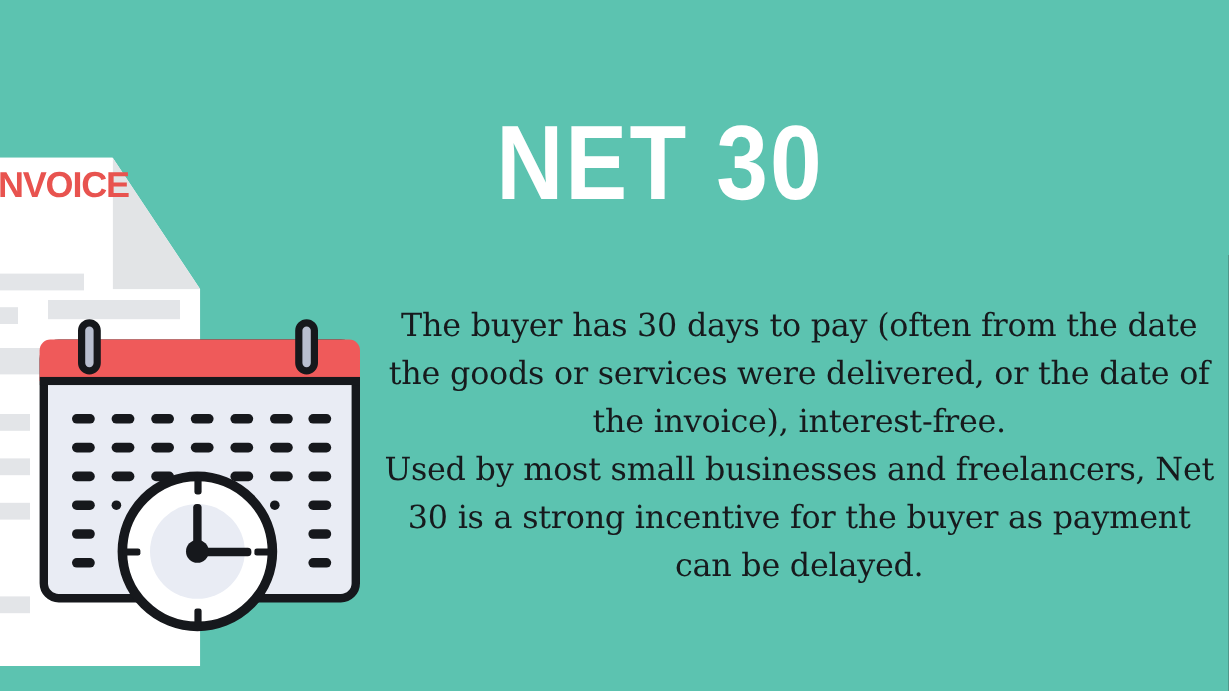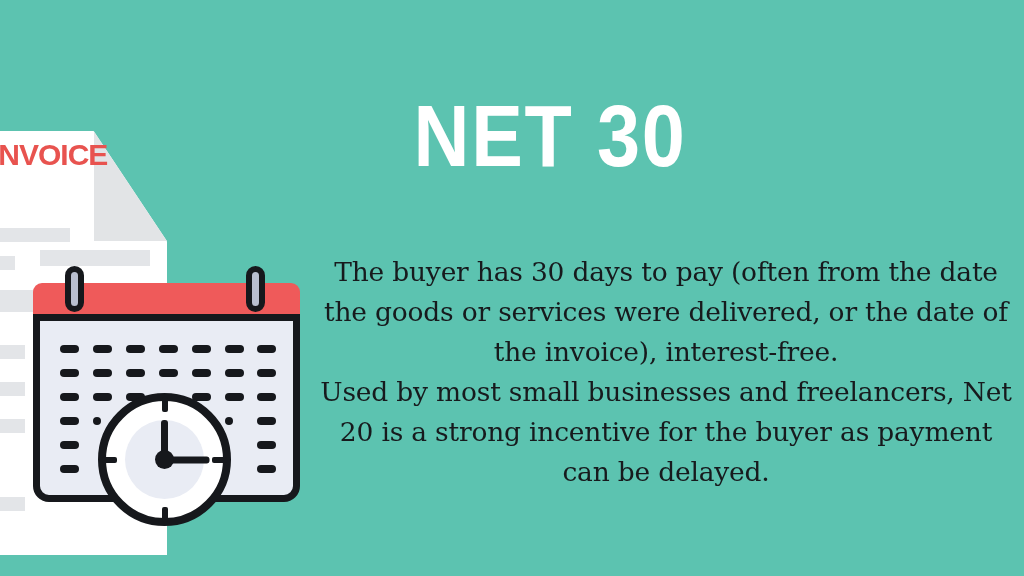--- a/index.html
+++ b/index.html
@@ -334,16 +334,16 @@
       <div class="hand hand-min"></div>
       <div class="clock-pin"></div>
     </div>
   </div>
 
 
   <div class="bigterm">NET 30</div>
 
   <div class="body-copy">
     <p>The buyer has 30 days to pay (often from the date the goods or services were delivered, or the date of the invoice), interest-free.</p>
-    <p>Used by most small businesses and freelancers, Net 20 is a strong incentive for the buyer as payment can be delayed.</p>
+    <p>Used by most small businesses and freelancers, Net 30 is a strong incentive for the buyer as payment can be delayed.</p>
   </div>
 
 </div>
 
 </body></html>

